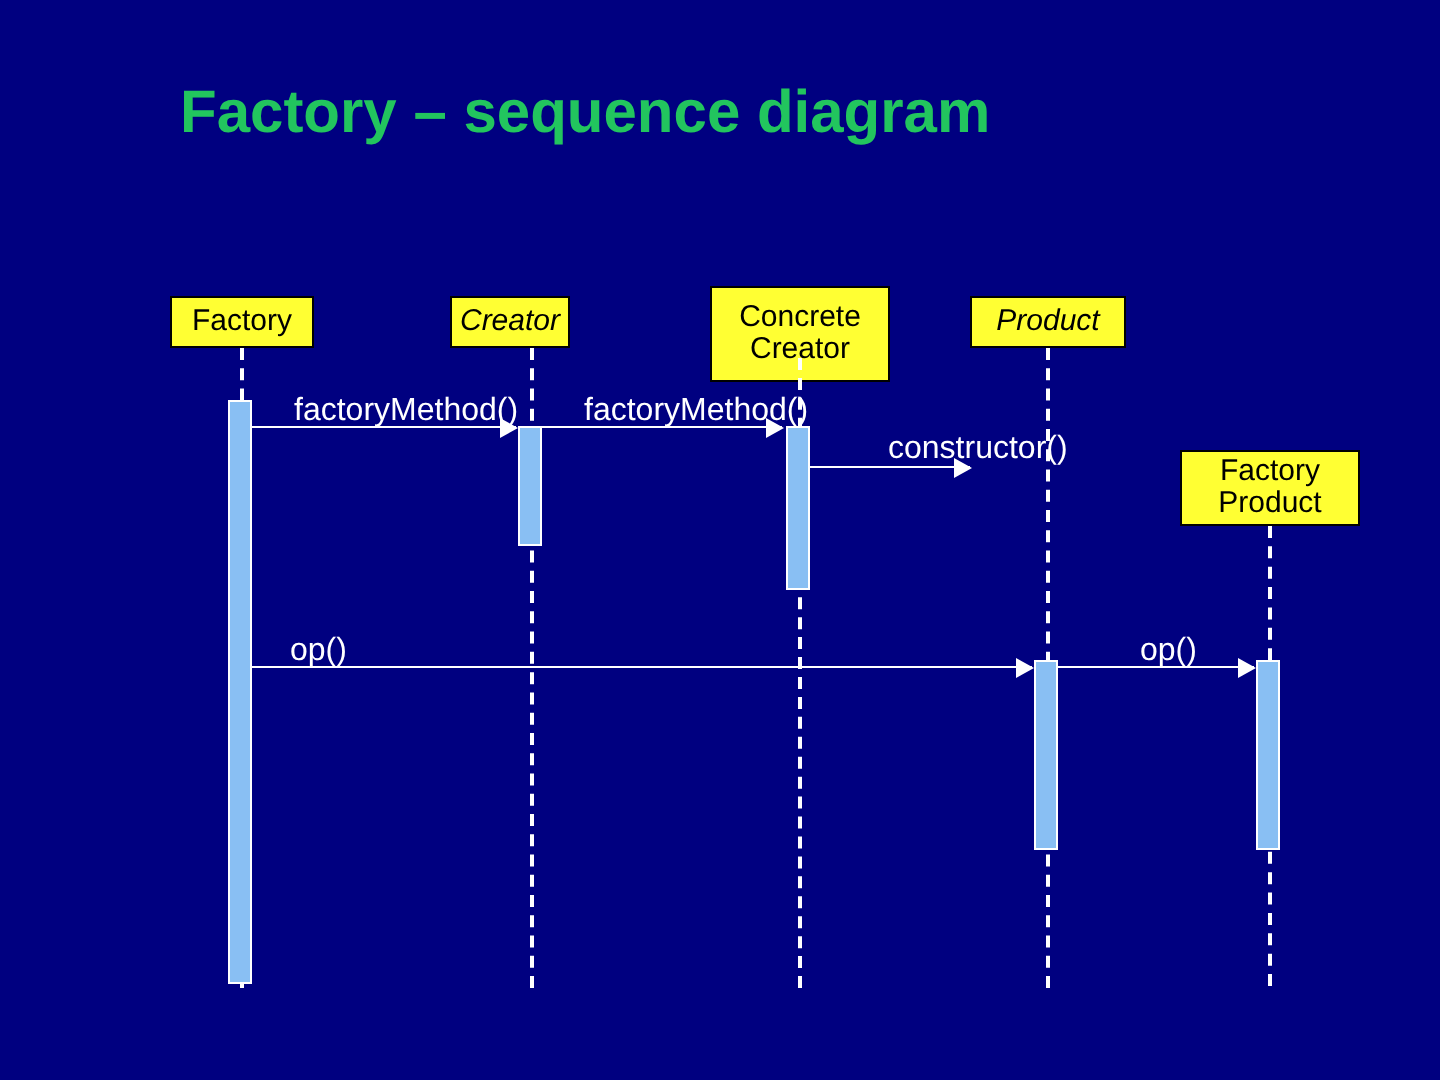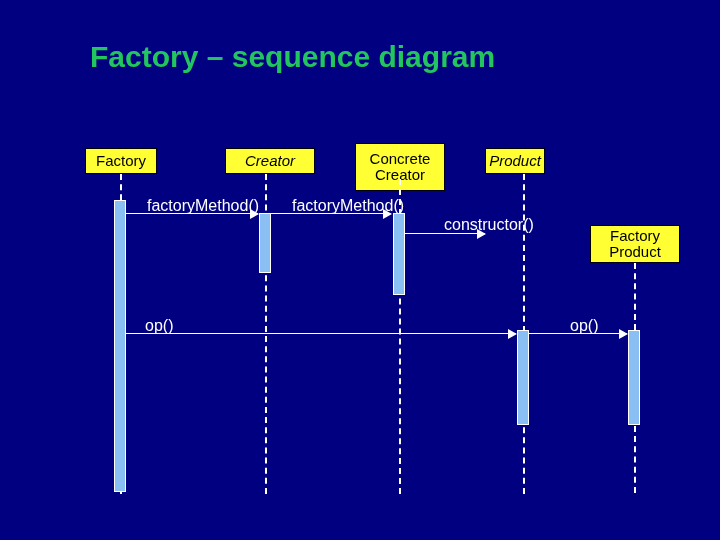--- a/index.html
+++ b/index.html
@@ -64,23 +64,23 @@
     font-size: 16px;
     white-space: nowrap;
   }
 </style>
 </head>
 <body>
 
 <div class="title">Factory – sequence diagram</div>
 
 <div class="participant" style="left:85px; top:148px; width:72px; height:26px;">Factory</div>
-<div class="participant italic" style="left:225px; top:148px; width:90px; height:26px;">Creator</div>
+<div class="participant italic" style="left:225px; top:148px; width:60px; height:26px;">Creator</div>
 <div class="participant" style="left:355px; top:143px; width:90px; height:48px;">Concrete Creator</div>
-<div class="participant italic" style="left:485px; top:148px; width:60px; height:26px;">Product</div>
+<div class="participant italic" style="left:485px; top:148px; width:78px; height:26px;">Product</div>
 <div class="participant" style="left:590px; top:225px; width:90px; height:38px;">Factory Product</div>
 
 <div class="lifeline" style="left:120px; top:174px; height:320px;"></div>
 <div class="lifeline" style="left:265px; top:174px; height:320px;"></div>
 <div class="lifeline" style="left:399px; top:179px; height:315px;"></div>
 <div class="lifeline" style="left:523px; top:174px; height:320px;"></div>
 <div class="lifeline" style="left:634px; top:263px; height:230px;"></div>
 
 <div class="activation" style="left:114px; top:200px; height:292px;"></div>
 <div class="activation" style="left:259px; top:213px; height:60px;"></div>

